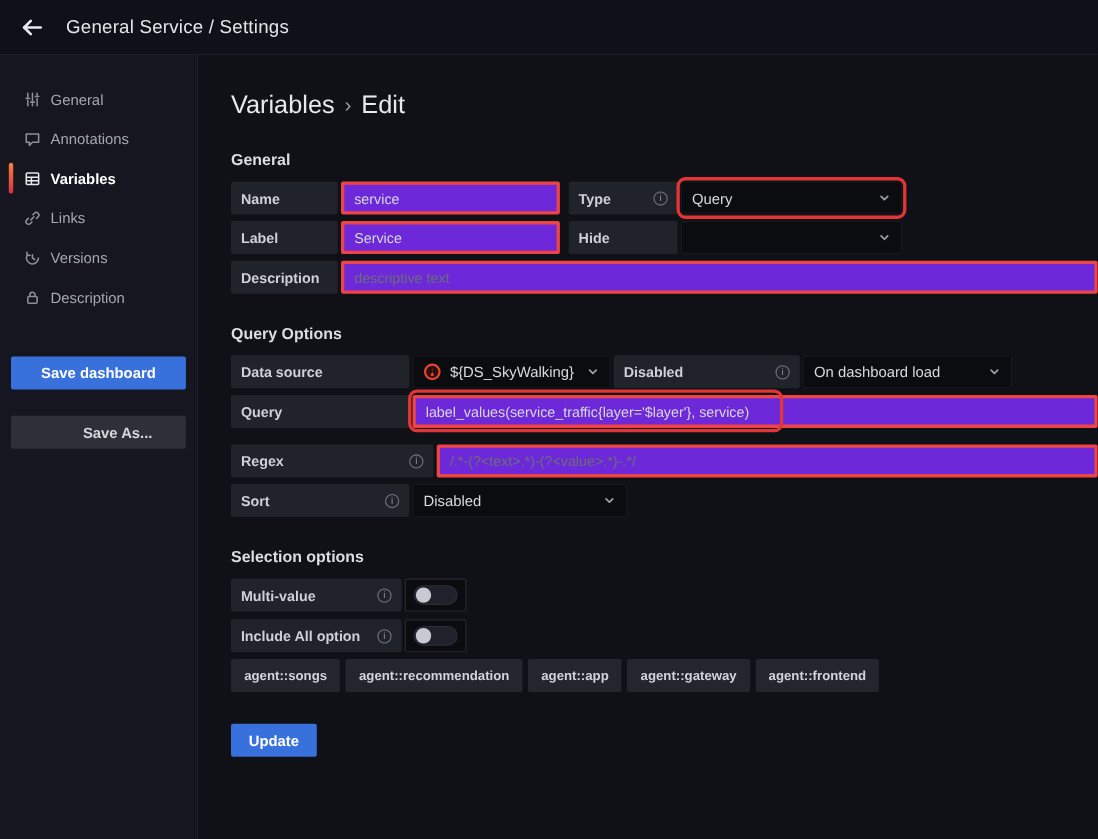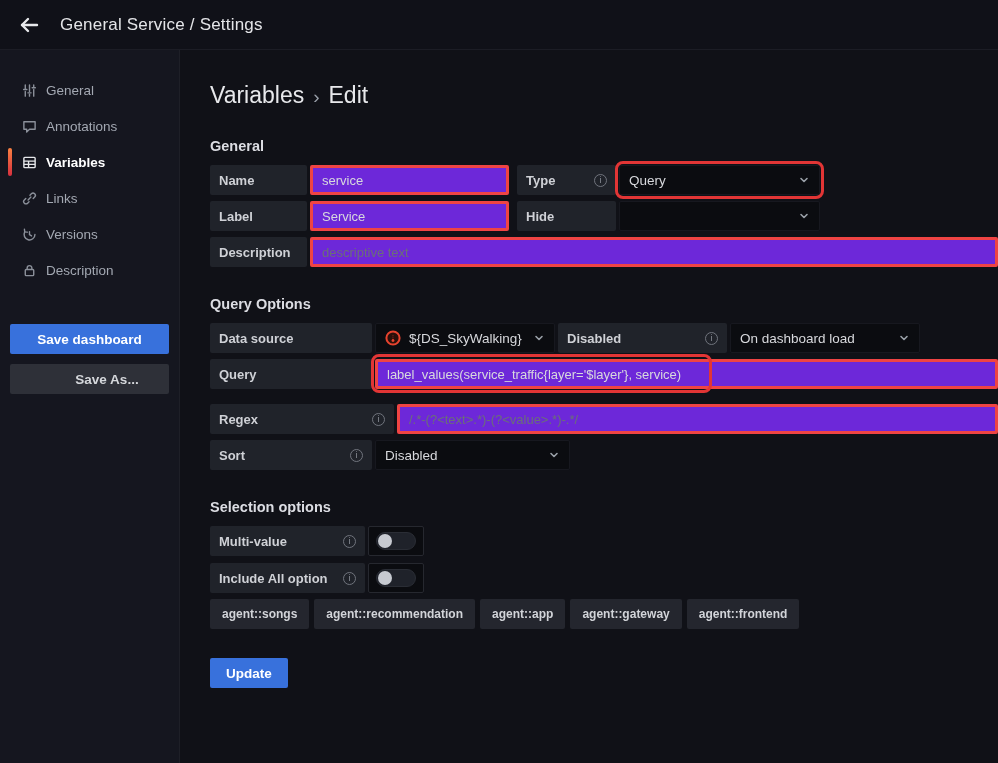--- a/index.html
+++ b/index.html
@@ -17,21 +17,21 @@
   .sidebar { position:absolute; top:50px; left:0; width:180px; bottom:0;
     background:#15161f; border-right:1px solid rgba(255,255,255,.04); }
   .nav { padding-top:22px; }
   .nav-item { position:relative; height:36px; display:flex; align-items:center; gap:9px;
     padding-left:22px; color:#a3a8b2; font-size:13.5px; cursor:pointer; }
   .nav-item .nico { display:flex; align-items:center; color:#8b909a; }
   .nav-item.active { color:#ffffff; font-weight:600; }
   .nav-item.active .nico { color:#e6e7ea; }
   .active-bar { position:absolute; left:8px; top:4px; width:4px; height:28px; border-radius:2px;
     background:linear-gradient(180deg,#fa8142 0%,#d7303e 100%); }
-  .side-btns { margin-top:36px; padding:0 10px; display:flex; flex-direction:column; gap:10px; }
+  .side-btns { margin-top:36px; padding:0 10px; display:flex; flex-direction:column; gap:24px; }
   .btn { height:30px; border:none; border-radius:2px; font-family:"Liberation Sans",sans-serif;
     font-size:13.5px; font-weight:600; cursor:pointer; }
   .btn-primary { background:#3871dc; color:#ffffff; }
   .btn-secondary { background:#2e3038; color:#d5d7db;padding-left:35px; }
 
   
   .main { position:absolute; top:50px; left:180px; right:0; bottom:0;
     background:#101117; padding-left:30px; overflow:hidden; }
   .breadcrumb { margin-top:32px; font-size:23px; font-weight:500; color:#e8e9ec;
     display:flex; align-items:center; gap:9px; }

